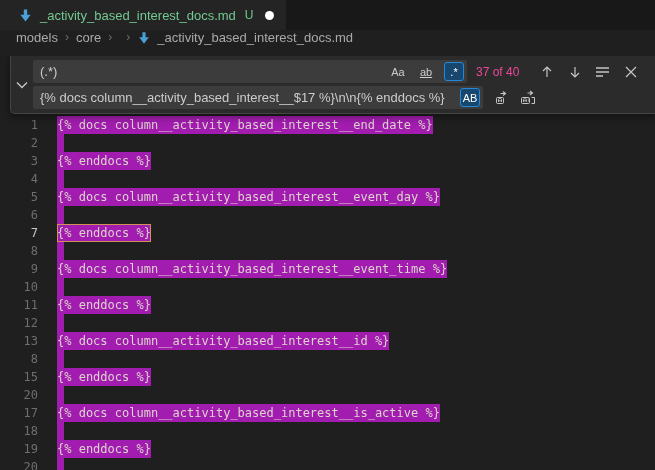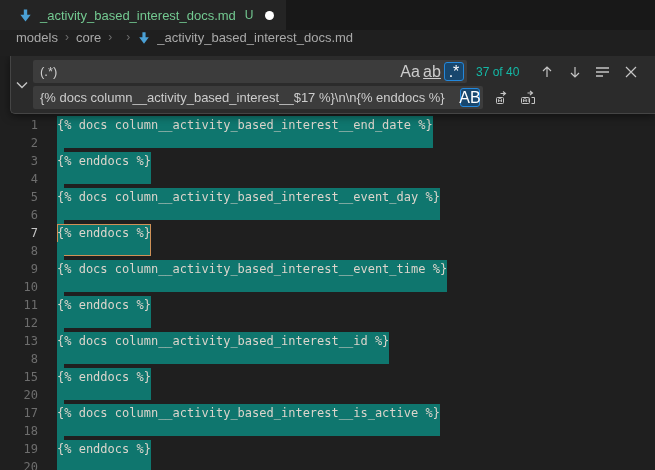--- a/index.html
+++ b/index.html
@@ -33,36 +33,36 @@
     display:flex; z-index:5; }
   .toggle-strip { width:22px; display:flex; align-items:center; justify-content:center; color:#c5c5c5; cursor:pointer; }
   .fw-rows { flex:1; padding:4px 8px 4px 0; display:flex; flex-direction:column; gap:3px; }
   .fw-row { display:flex; align-items:center; height:23px; }
   .fw-input { background:#3c3c3c; border-radius:2px; height:23px; display:flex; align-items:center;
     padding:0 3px 0 7px; color:#cccccc; font-size:13px; overflow:hidden; }
   .fw-input .val { flex:1; white-space:nowrap; overflow:hidden; }
   .search-input { width:434px; }
   .replace-input { width:450px; }
   .opt-btn { width:20px; height:19px; flex:none; display:flex; align-items:center; justify-content:center;
-    border-radius:3px; color:#cccccc; font-size:16px; margin-left:2px; cursor:pointer; border:1px solid transparent; }
+    border-radius:3px; color:#cccccc; font-size:11px; margin-left:8px; cursor:pointer; border:1px solid transparent; }
   .opt-btn.active { background:#18476e; border-color:#2488db; color:#ffffff; }
   .ww { text-decoration:underline; }
-  .match-count { color:#14b8a6; font-size:12px; margin-left:9px; white-space:nowrap; }
+  .match-count { color:#ec4899; font-size:12px; margin-left:9px; white-space:nowrap; }
   .fw-actions { margin-left:auto; display:flex; align-items:center; gap:7px; padding-right:6px; }
   .icon-btn { width:21px; height:21px; display:flex; align-items:center; justify-content:center;
     color:#c5c5c5; border-radius:3px; cursor:pointer; }
   .replace-actions { display:flex; align-items:center; gap:6px; margin-left:8px; }
 
   
   .code-lines { position:absolute; top:60px; left:0; right:0; }
   .code-line { height:18px; display:flex; font-family:"DejaVu Sans Mono", monospace; font-size:12px; line-height:18px; }
   .gutter-num { width:38px; text-align:right; color:#6e6e6e; flex:none; }
   .gutter-num.active { color:#c6c6c6; }
   .line-content { margin-left:19px; white-space:pre; color:#dcd5cc; }
-  .find-match { display:inline-block; height:32px; background:#0f766e; vertical-align:top; }
+  .find-match { display:inline-block; height:18px; background:#a21caf; vertical-align:top; }
   .find-match.empty { width:7px; }
   .find-match.current { box-shadow:0 0 0 1px #cf9157 inset; }
 
   svg { display:block; }
 </style>
 </head>
 <body>
 
 <div class="app">
 

